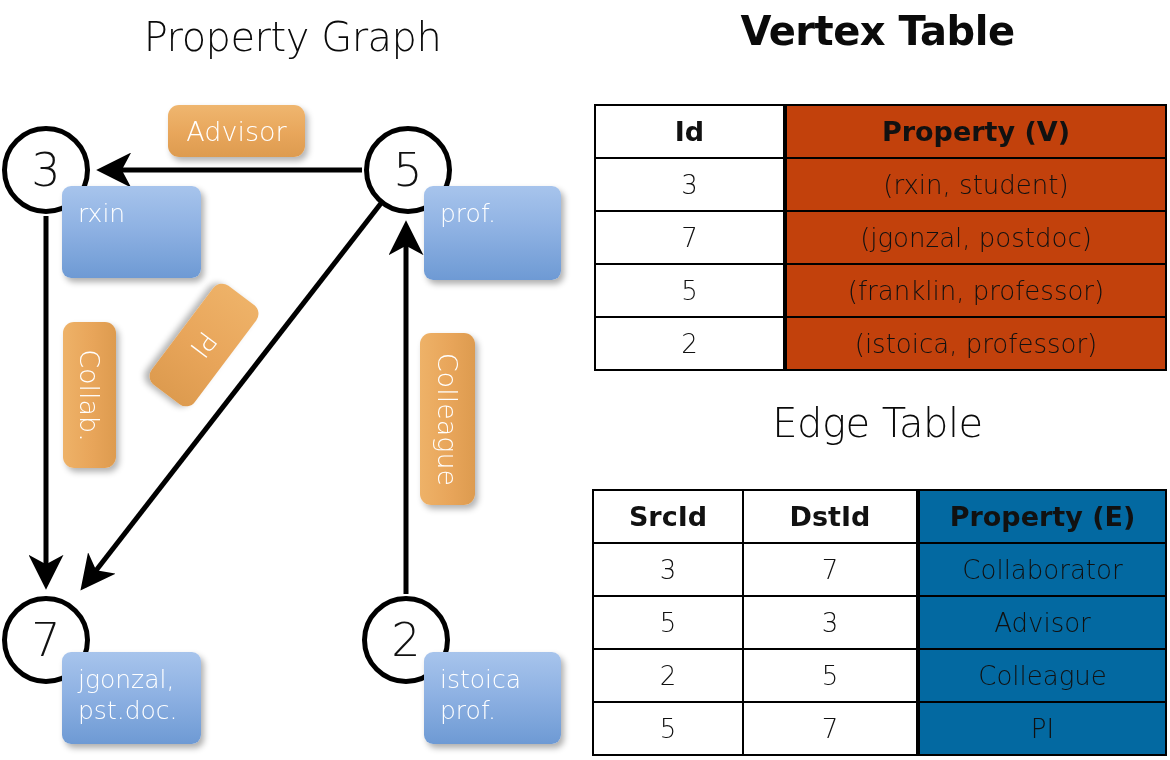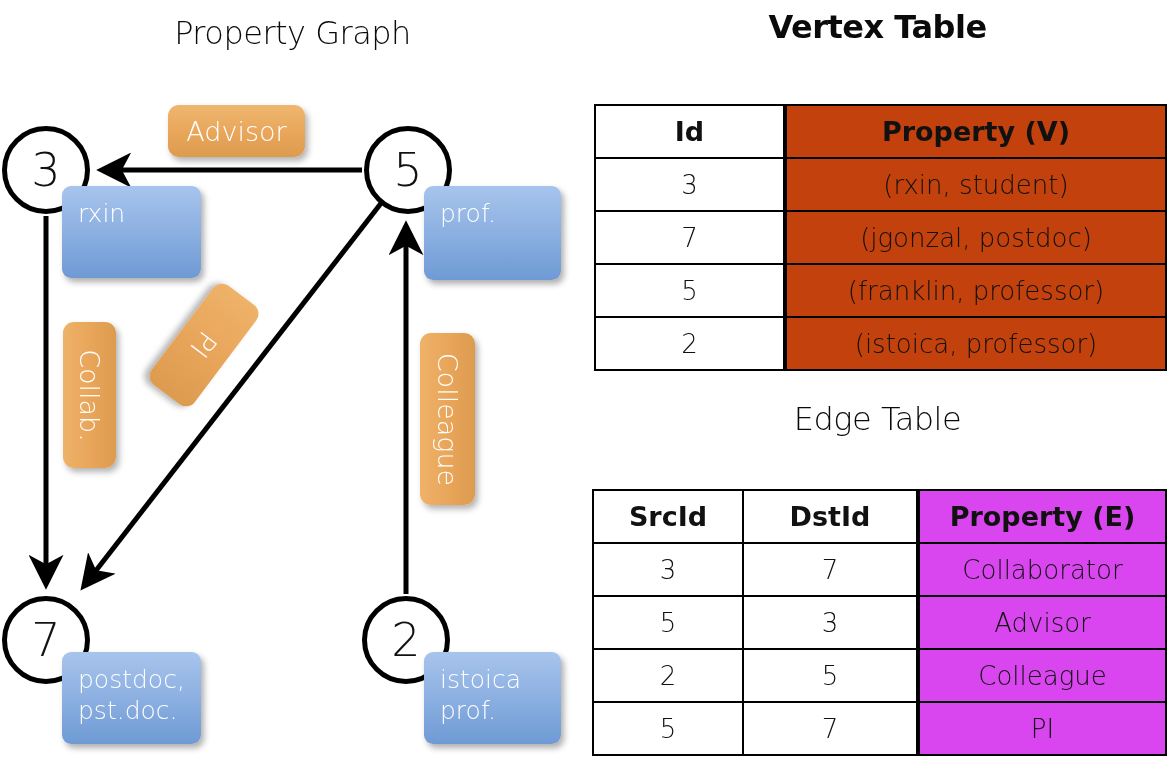--- a/index.html
+++ b/index.html
@@ -15,21 +15,21 @@
     overflow: hidden;
     font-family: "Liberation Sans", sans-serif;
     color: #000;
   }
 
   
   .title {
     position: absolute;
     font-family: "DejaVu Sans", sans-serif;
     font-weight: 300;
-    font-size: 32px;
+    font-size: 40px;
     letter-spacing: -0.5px;
     color: #0a0a0a;
     white-space: nowrap;
     text-align: center;
   }
   #title-property-graph { left: 0;   top: 14px;  width: 585px; }
   #title-vertex-table   { left: 585px; top: 8px;  width: 585px; font-weight: bold; }
   #title-edge-table     { left: 585px; top: 400px; width: 585px; }
 
   
@@ -142,21 +142,21 @@
   }
 
   #vertex-table { left: 594px; top: 104px; width: 571px; }
   #vertex-table th, #vertex-table td { height: 51px; font-size: 26px; }
   #vertex-table th { font-size: 27px; }
   #vertex-table .prop { background: #c2410c; border-left-width: 4px; }
 
   #edge-table { left: 592px; top: 489px; width: 573px; }
   #edge-table th, #edge-table td { height: 51px; font-size: 26px; }
   #edge-table th { font-size: 27px; margin-left: 38px; }
-  #edge-table .prop { background: #d946ef; border-left-width: 4px; }
+  #edge-table .prop { background: #0369a1; border-left-width: 4px; }
 </style>
 </head>
 <body>
 
 <div class="title" id="title-property-graph">Property Graph</div>
 <div class="title" id="title-vertex-table">Vertex Table</div>
 <div class="title" id="title-edge-table">Edge Table</div>
 
 <div id="graph-panel">
 
@@ -189,21 +189,21 @@
     <span>2</span>
   </div>
 
   <div class="vbox" id="vbox-rxin">
     <div>rxin</div>
   </div>
   <div class="vbox" id="vbox-franklin">
     <div>prof.</div>
   </div>
   <div class="vbox" id="vbox-jgonzal">
-    <div>postdoc,</div>
+    <div>jgonzal,</div>
     <div>pst.doc.</div>
   </div>
   <div class="vbox" id="vbox-istoica">
     <div>istoica</div>
     <div>prof.</div>
   </div>
 
   <div class="ebox" id="ebox-advisor">
     <span>Advisor</span>
   </div>

